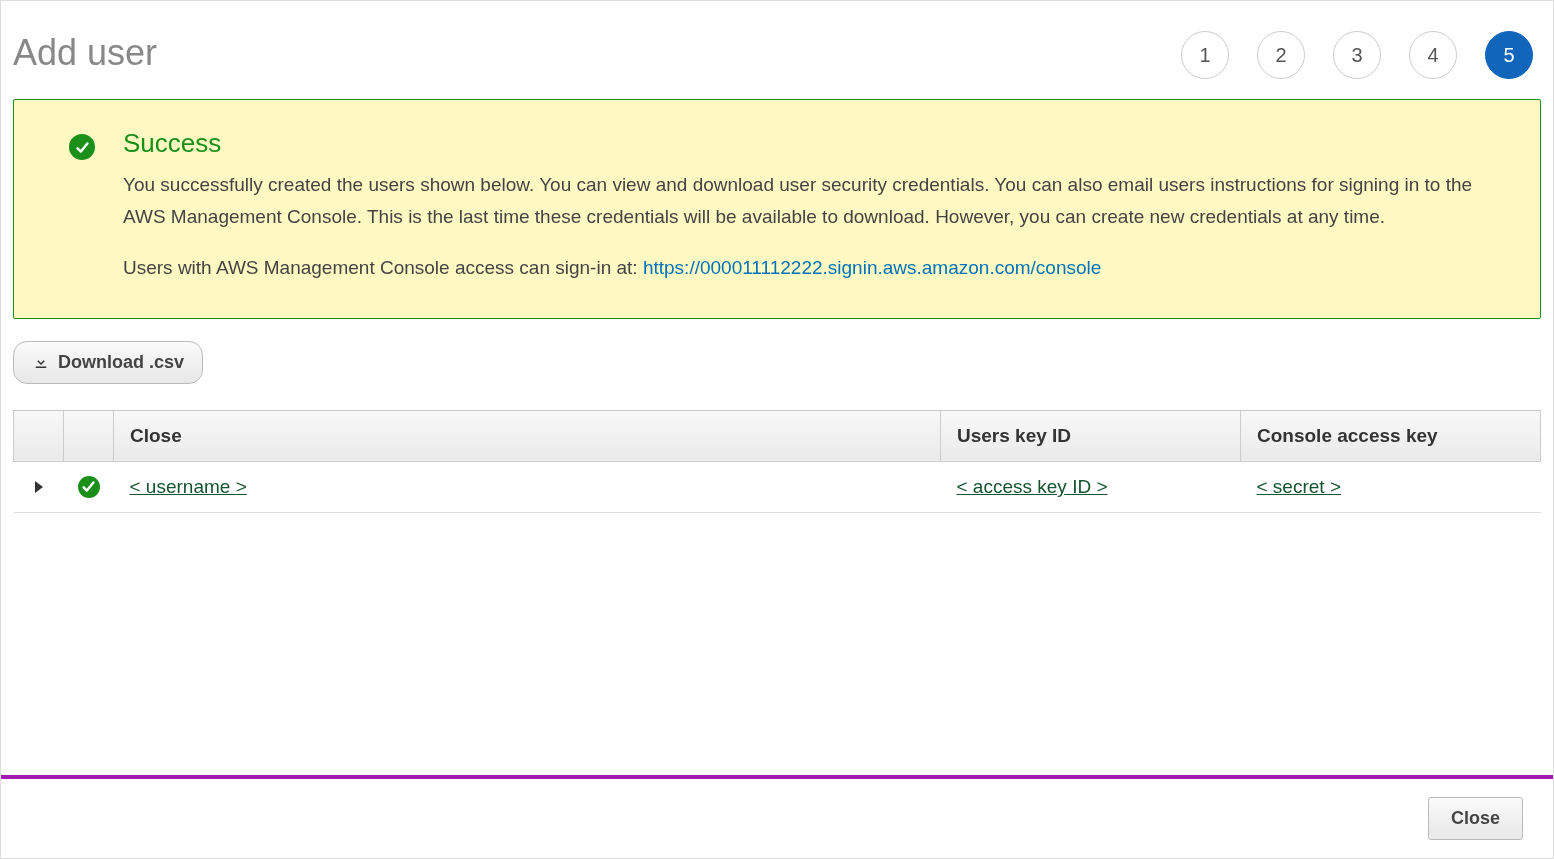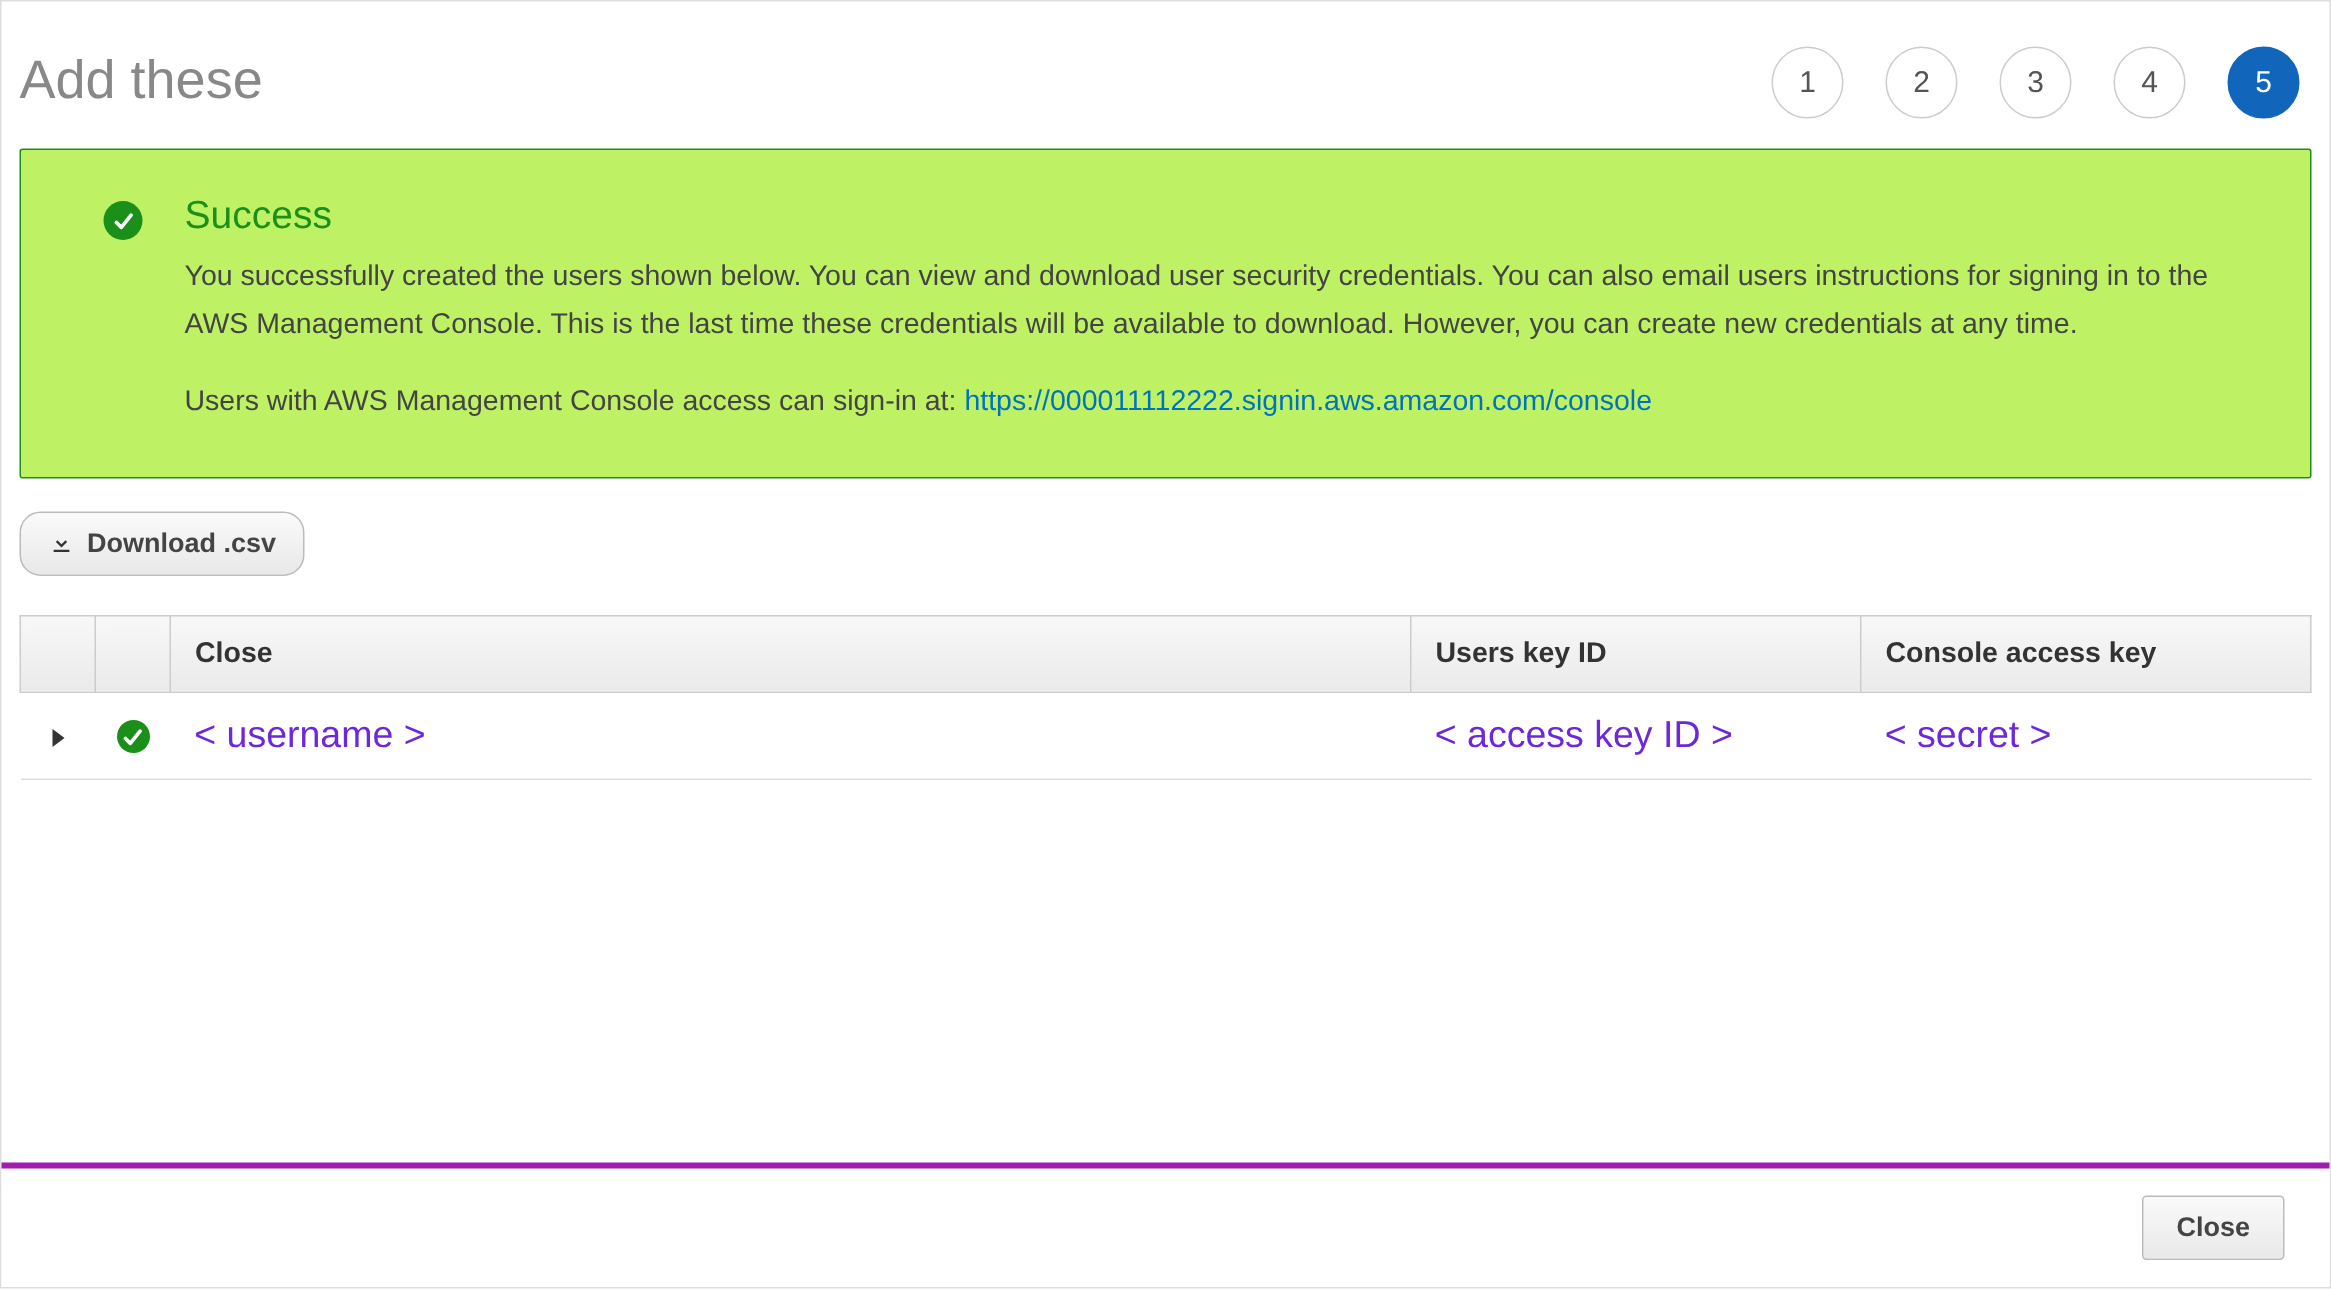--- a/index.html
+++ b/index.html
@@ -29,21 +29,21 @@
     width: 48px; height: 48px; border-radius: 50%;
     border: 1px solid #ccc; display: flex; align-items: center;
     justify-content: center; font-size: 20px; color: #555;
     cursor: pointer;
   }
   .step.active {
     background: #1166bb; border-color: #1166bb; color: #fff;
   }
   .alert {
     border: 1px solid #1a8f1a;
-    background: #bef264;
+    background: #fef9c3;
     border-radius: 2px;
     padding: 28px 34px 34px 55px;
     display: flex;
     gap: 28px;
     margin-bottom: 22px;
   }
   .alert-icon {
     flex: 0 0 auto;
     margin-top: 6px;
   }
@@ -72,22 +72,23 @@
     color: #333;
     font-size: 19px;
     padding: 14px 16px;
   }
   table.users thead th.expander-col, table.users thead th.status-col {
     width: 50px; padding: 0;
   }
   table.users tbody td {
     border-bottom: 1px solid #ddd;
     padding: 14px 16px;
-    font-size: 25px;
-    color: #6d28d9;
+    font-size: 19px;
+    color: #14532d;
+    text-decoration: underline;
   }
   table.users tbody td.expander-cell, table.users tbody td.status-cell {
     width: 50px; text-align: center; padding: 14px 4px;
   }
   .expander-caret {
     display: inline-block;
     width: 0; height: 0;
     border-top: 6px solid transparent;
     border-bottom: 6px solid transparent;
     border-left: 8px solid #333;
@@ -114,21 +115,21 @@
   }
   .dl-icon { display: inline-flex; }
 </style>
 </head>
 <body>
 
 <div class="page-border">
   <div class="content">
 
     <div class="header-row">
-      <h1 class="page-title">Add these</h1>
+      <h1 class="page-title">Add user</h1>
       <div class="steps">
         <div class="step">1</div>
         <div class="step">2</div>
         <div class="step">3</div>
         <div class="step">4</div>
         <div class="step active">5</div>
       </div>
     </div>
 
     <div class="alert">

